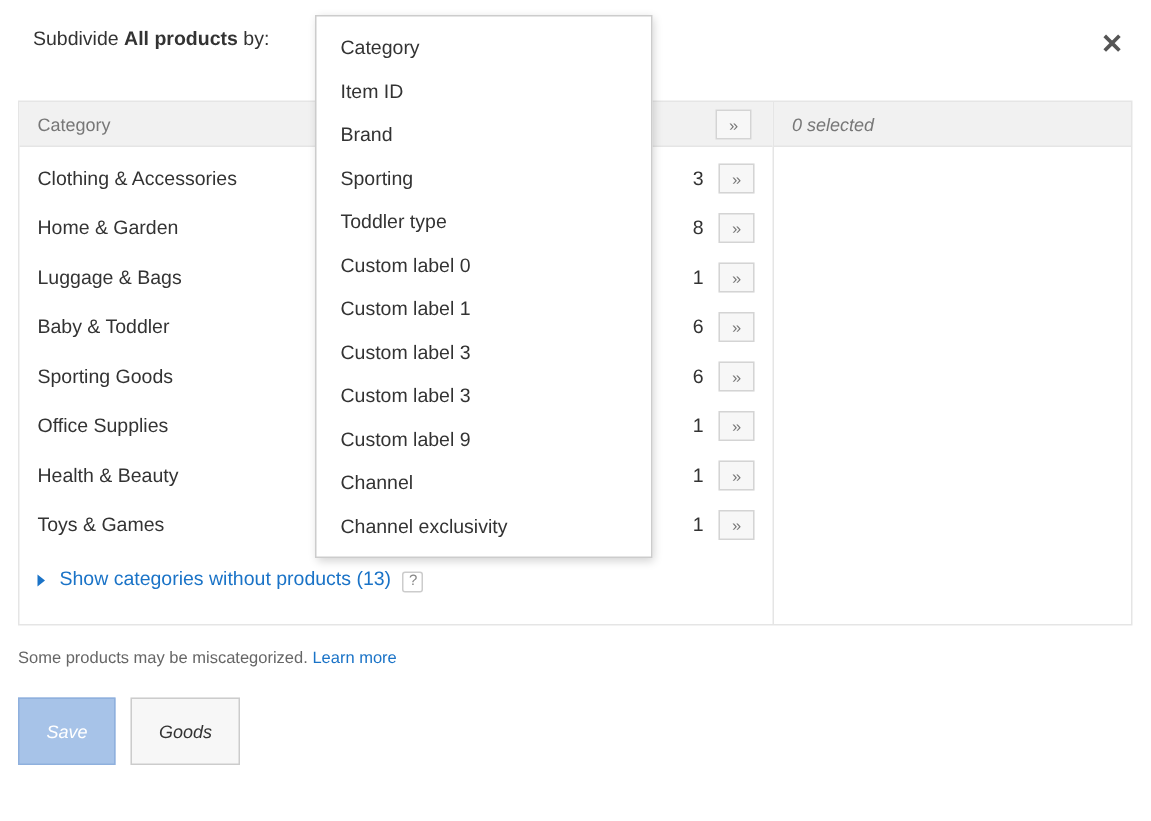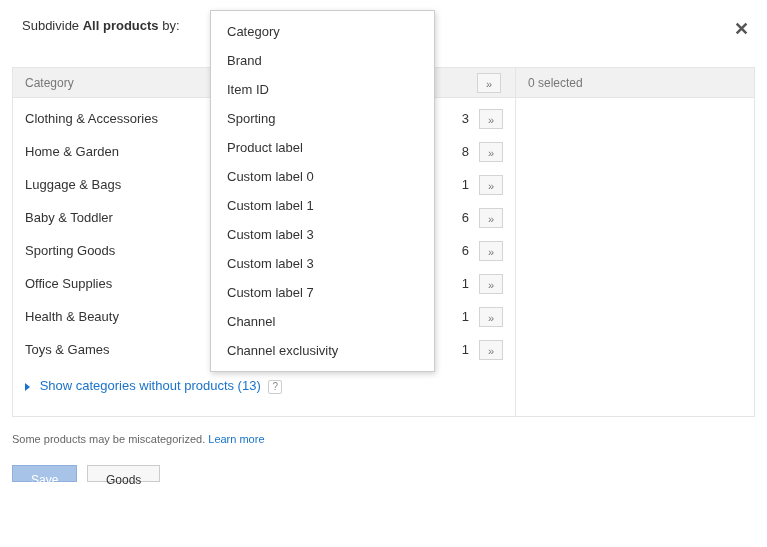--- a/index.html
+++ b/index.html
@@ -32,20 +32,21 @@
   border: 1px solid #e5e5e5;
   display: flex;
   height: 350px;
 }
 .left-panel {
   flex: 1;
   border-right: 1px solid #e5e5e5;
 }
 .right-panel {
   width: 238px;
+  font-style: italic;
 }
 .panel-header {
   background: #f1f1f1;
   height: 30px;
   line-height: 30px;
   padding: 0 12px;
   color: #777;
   font-size: 12px;
   border-bottom: 1px solid #e5e5e5;
   display: flex;
@@ -146,29 +147,30 @@
   margin-top: 16px;
   font-size: 11px;
   color: #666;
 }
 .footnote a { color: #1a73c7; text-decoration: none; cursor: pointer; text-align: center; }
 .button-bar {
   margin-top: 20px;
 }
 .btn {
   display: inline-block;
-  height: 17px;
+  height: 45px;
   line-height: 28px;
   padding: 0 18px;
   font-size: 12px;
   border: 1px solid #ccc;
   background: #f7f7f7;
   color: #333;
   cursor: pointer;
   margin-right: 6px;
+  font-style: italic;
 }
 .btn-primary {
   background: #a7c3e8;
   border-color: #8fb0dd;
   color: #fff;
 }
 </style>
 </head>
 <body>
 
@@ -239,29 +241,29 @@
   <div class="right-panel">
     <div class="panel-header panel-header-right">
       <span>0 selected</span>
     </div>
   </div>
 
 </div>
 
 <div class="dropdown" id="dropdown">
     <div class="dropdown-item">Category</div>
+    <div class="dropdown-item">Item ID</div>
     <div class="dropdown-item">Brand</div>
-    <div class="dropdown-item">Item ID</div>
     <div class="dropdown-item">Sporting</div>
-    <div class="dropdown-item">Product label</div>
+    <div class="dropdown-item">Toddler type</div>
     <div class="dropdown-item">Custom label 0</div>
     <div class="dropdown-item">Custom label 1</div>
     <div class="dropdown-item">Custom label 3</div>
     <div class="dropdown-item">Custom label 3</div>
-    <div class="dropdown-item">Custom label 7</div>
+    <div class="dropdown-item">Custom label 9</div>
     <div class="dropdown-item">Channel</div>
     <div class="dropdown-item">Channel exclusivity</div>
   </div>
 
 <div class="footnote">
   <span>Some products may be miscategorized.</span>
   <a>Learn more</a>
 </div>
 
 <div class="button-bar">

